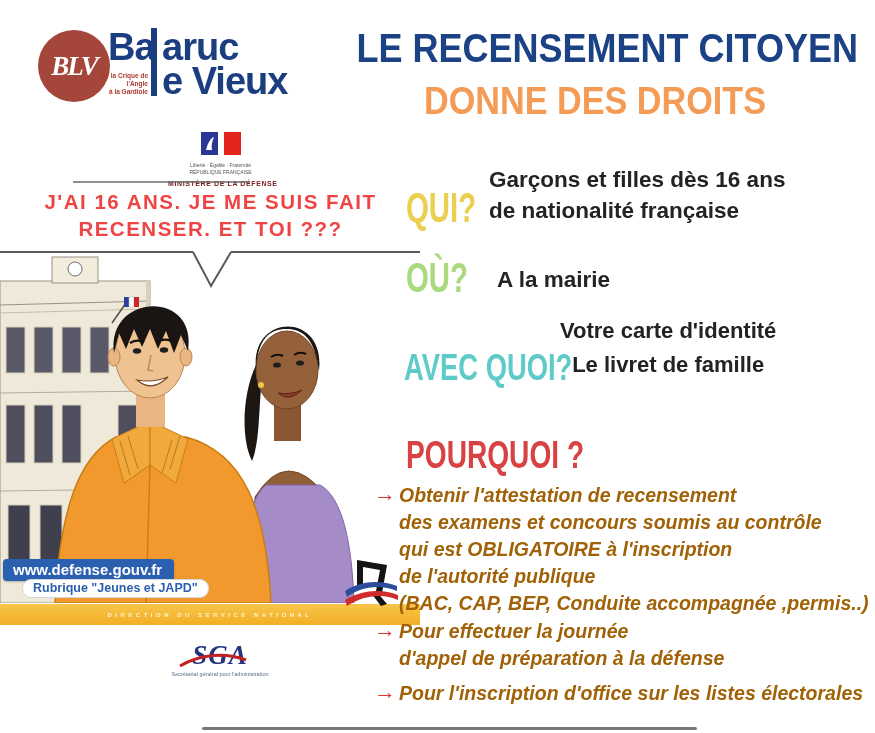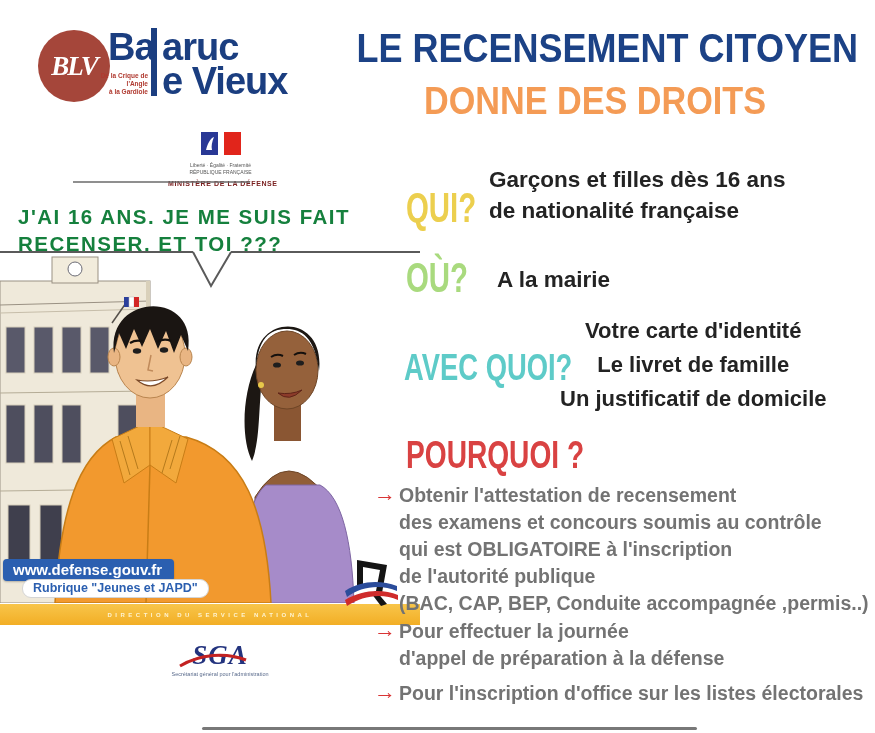--- a/index.html
+++ b/index.html
@@ -23,38 +23,38 @@
     font-size:40px;font-weight:800;white-space:nowrap;transform:scaleX(.9);letter-spacing:0;}
   .title-2{left:330px;top:80px;width:530px;text-align:center;color:#f49b55;
     font-size:38px;font-weight:800;white-space:nowrap;transform:scaleX(.9);}
 
   
   .ministry{left:168px;top:132px;width:105px;text-align:center;}
   .ministry .motto{font-size:5px;color:#555;line-height:6px;margin-top:1px;}
   .ministry .name{font-size:7px;font-weight:700;color:#7a2020;letter-spacing:.6px;margin-top:5px;white-space:nowrap;}
 
   
-  .bubble-text{left:18px;top:188px;width:385px;font-size:20.5px;font-weight:700;
-    letter-spacing:1.5px;line-height:27px;color:#15803d;white-space:nowrap;margin-top:15px;}
+  .bubble-text{left:18px;top:188px;width:385px;text-align:center;font-size:20.5px;font-weight:700;
+    letter-spacing:1.5px;line-height:27px;color:#ef4444;white-space:nowrap;}
 
   
   .lbl{font-weight:800;white-space:nowrap;transform-origin:0 50%;}
   .lbl-qui{left:406px;top:184px;font-size:42px;color:#eccf4e;transform:scaleX(.7);}
   .lbl-ou{left:406px;top:254px;font-size:42px;color:#a9da7e;transform:scaleX(.7);}
   .lbl-avec{left:404px;top:347px;font-size:37px;color:#5ecbc8;transform:scaleX(.74);}
   .lbl-pourquoi{left:406px;top:434px;font-size:38px;color:#d94242;transform:scaleX(.74);}
 
   .ans{font-weight:700;color:#232323;white-space:nowrap;}
   .ans-qui{left:489px;top:164px;font-size:22.5px;line-height:31px;}
   .ans-ou{left:497px;top:267px;font-size:22.5px;text-align:right;}
   .ans-avec{left:560px;top:314px;font-size:22px;line-height:34px;text-align:center;}
 
   
   .reason-arrow{font-size:22px;font-weight:800;color:#d93535;white-space:nowrap;}
-  .reason-text{font-size:19.5px;font-weight:700;line-height:27px;color:#737373;white-space:nowrap;}
+  .reason-text{font-size:19.5px;font-weight:700;line-height:27px;color:#a16207;white-space:nowrap;font-style:italic;}
   .ra-1{left:374px;top:481px;} .rt-1{left:399px;top:482px;}
   .ra-2{left:374px;top:617px;} .rt-2{left:399px;top:618px;}
   .ra-3{left:374px;top:679px;} .rt-3{left:399px;top:680px;}
 
   
   .url-badge{left:3px;top:559px;background:#2b5fb0;color:#fff;font-weight:800;font-size:15px;
     padding:2px 12px 3px 10px;border-radius:4px;white-space:nowrap;box-shadow:0 1px 2px rgba(0,0,0,.25);}
   .rubrique-badge{left:22px;top:579px;background:#fff;color:#2b5fb0;font-weight:700;font-size:12.5px;
     padding:1px 10px 2px;border-radius:9px;border:1px solid #d5d5d5;white-space:nowrap;}
   .yellow-bar{left:0;top:604px;width:420px;height:21px;background:linear-gradient(#f8c54a,#f2ae25);
@@ -205,21 +205,20 @@
     <div>de nationalité française</div>
   </div>
 
   <div class="abs lbl lbl-ou">OÙ?</div>
   <div class="abs ans ans-ou">A la mairie</div>
 
   <div class="abs lbl lbl-avec">AVEC QUOI?</div>
   <div class="abs ans ans-avec">
     <div>Votre carte d'identité</div>
     <div>Le livret de famille</div>
-    <div>Un justificatif de domicile</div>
   </div>
 
   <div class="abs lbl lbl-pourquoi">POURQUOI ?</div>
 
   <div class="abs reason-arrow ra-1">→</div>
   <div class="abs reason-text rt-1">
     <div>Obtenir l'attestation de recensement</div>
     <div>des examens et concours soumis au contrôle</div>
     <div>qui est OBLIGATOIRE à l'inscription</div>
     <div>de l'autorité publique</div>

